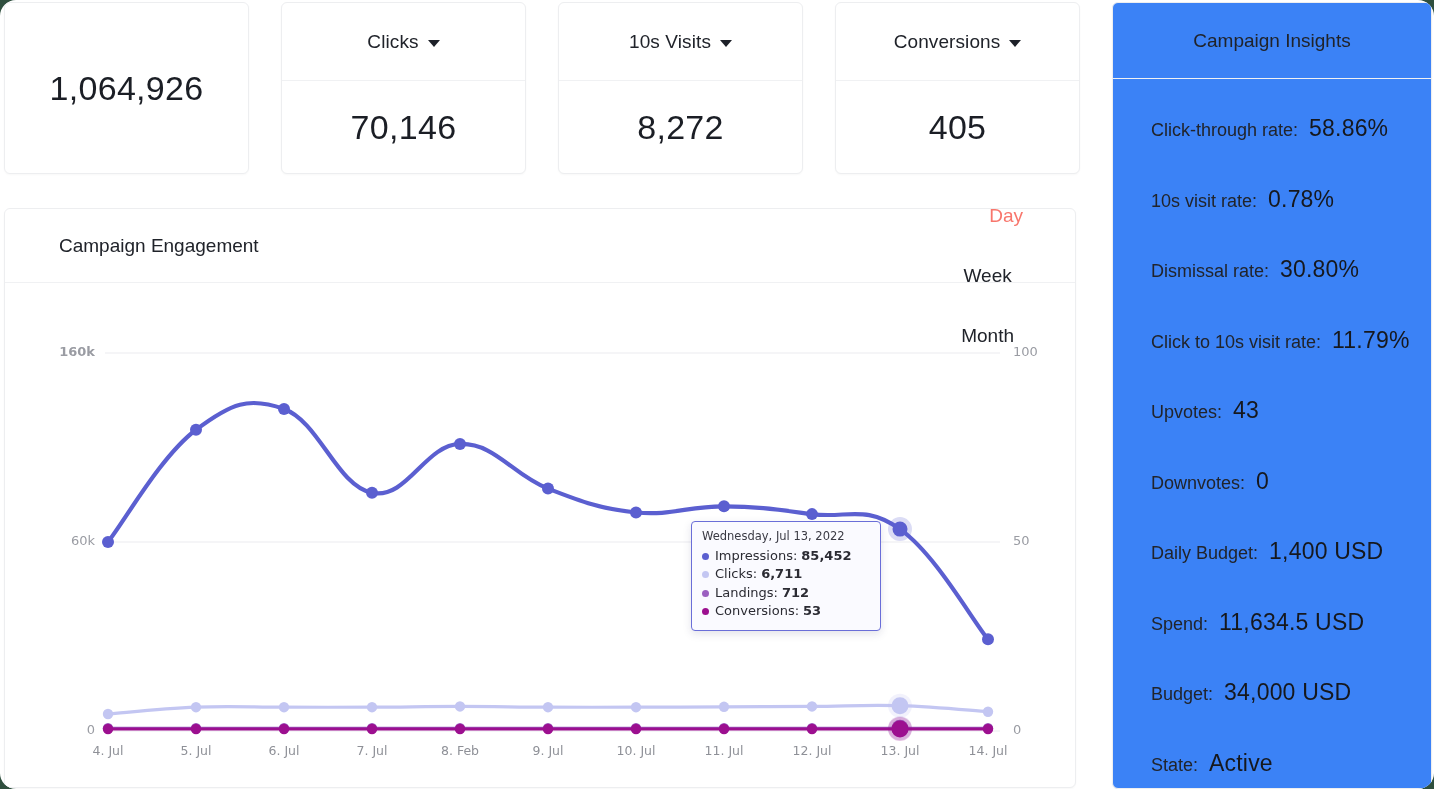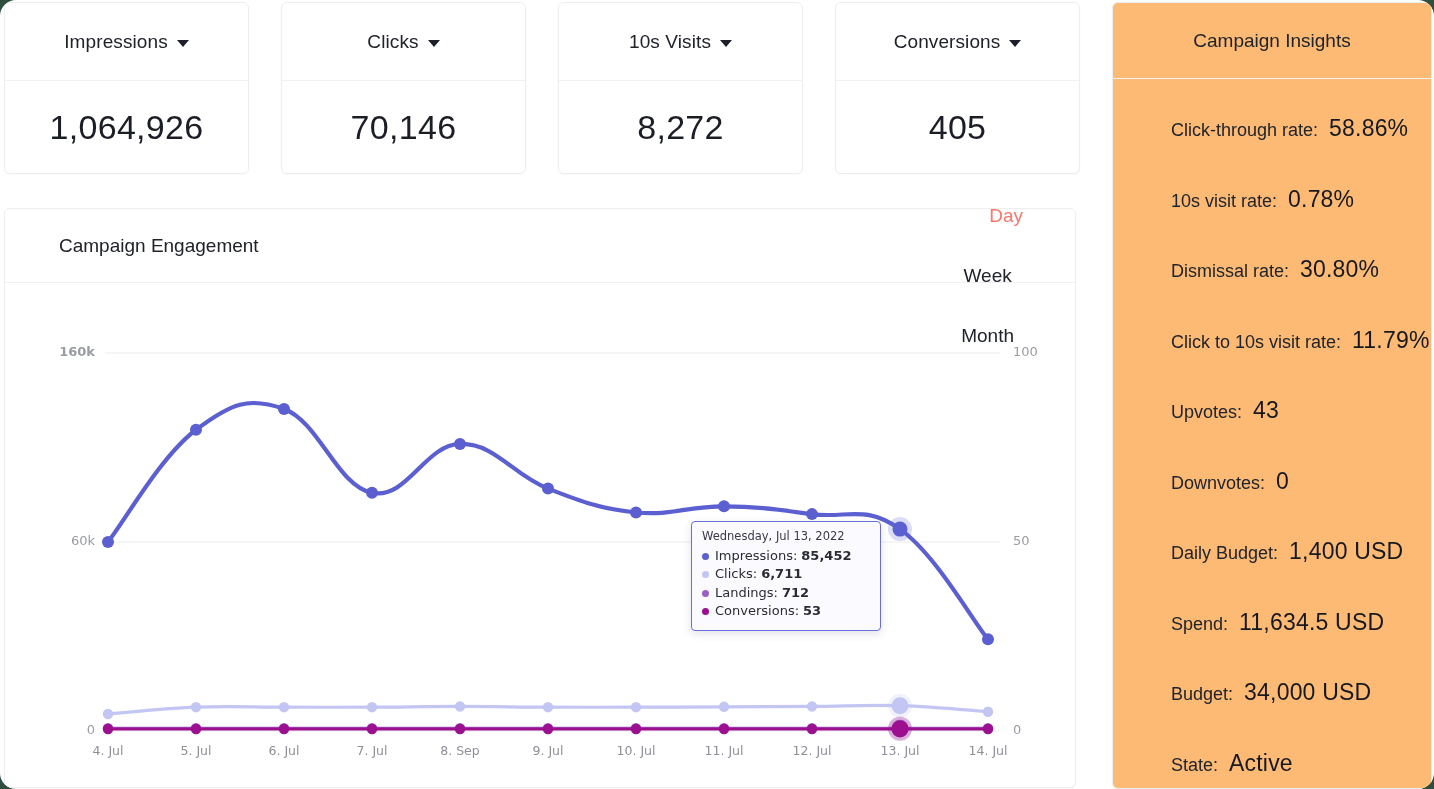--- a/index.html
+++ b/index.html
@@ -138,51 +138,47 @@
     width: 7px; height: 7px; border-radius: 50%;
     margin-right: 6px; flex: none;
   }
   .tt-val { font-weight: bold; margin-left: 4px; }
 
   
   .insights-card {
     position: absolute;
     left: 1112px; top: 2px;
     width: 320px; height: 787px;
-    background: #fdba74;
+    background: #3b82f6;
     border: 1px solid #edeef0;
     border-radius: 6px;
     box-shadow: 0 1px 2px rgba(16,24,40,.03);
     overflow: hidden;
   }
   .insights-head {
     height: 76px;
     border-bottom: 1px solid #f0f1f3;
     display: flex; align-items: center; justify-content: center;
   }
   .insights-head-title { font-size: 19px; color: #20232a; }
   .insights-list { padding: 36px 0 0 38px; }
   .insight-row {
     display: flex; align-items: baseline;
     height: 70.5px;
   }
-  .insight-label { font-size: 18px; color: #21242b; margin-left: 20px; }
+  .insight-label { font-size: 18px; color: #21242b; }
   .insight-value { font-size: 23px; color: #16181d; margin-left: 11px; letter-spacing: .2px; }
 </style>
 </head>
 <body>
 
 <div class="page">
 
   <div class="kpi-row" id="kpi-row">
       <div class="kpi-card">
-        <div class="kpi-head">
-          <span class="kpi-title">Impressions</span>
-          <span class="caret"></span>
-        </div>
         <div class="kpi-value">1,064,926</div>
       </div>
       <div class="kpi-card">
         <div class="kpi-head">
           <span class="kpi-title">Clicks</span>
           <span class="caret"></span>
         </div>
         <div class="kpi-value">70,146</div>
       </div>
       <div class="kpi-card">
@@ -307,21 +303,21 @@
     <div class="axis-label left" style="left: 20px; width: 70px; top: 61px; font-weight: bold;">160k</div>
         <div class="axis-label left" style="left: 20px; width: 70px; top: 250px;">60k</div>
         <div class="axis-label left" style="left: 20px; width: 70px; top: 439px;">0</div>
         <div class="axis-label right" style="left: 1008px; width: 60px; top: 61px;">100</div>
         <div class="axis-label right" style="left: 1008px; width: 60px; top: 250px;">50</div>
         <div class="axis-label right" style="left: 1008px; width: 60px; top: 439px;">0</div>
         <div class="tick-label" style="left: 103px; top: 460px;">4. Jul</div>
         <div class="tick-label" style="left: 191px; top: 460px;">5. Jul</div>
         <div class="tick-label" style="left: 279px; top: 460px;">6. Jul</div>
         <div class="tick-label" style="left: 367px; top: 460px;">7. Jul</div>
-        <div class="tick-label" style="left: 455px; top: 460px;">8. Sep</div>
+        <div class="tick-label" style="left: 455px; top: 460px;">8. Feb</div>
         <div class="tick-label" style="left: 543px; top: 460px;">9. Jul</div>
         <div class="tick-label" style="left: 631px; top: 460px;">10. Jul</div>
         <div class="tick-label" style="left: 719px; top: 460px;">11. Jul</div>
         <div class="tick-label" style="left: 807px; top: 460px;">12. Jul</div>
         <div class="tick-label" style="left: 895px; top: 460px;">13. Jul</div>
         <div class="tick-label" style="left: 983px; top: 460px;">14. Jul</div>
       </div>
   </div>
 
   <div class="insights-card">

